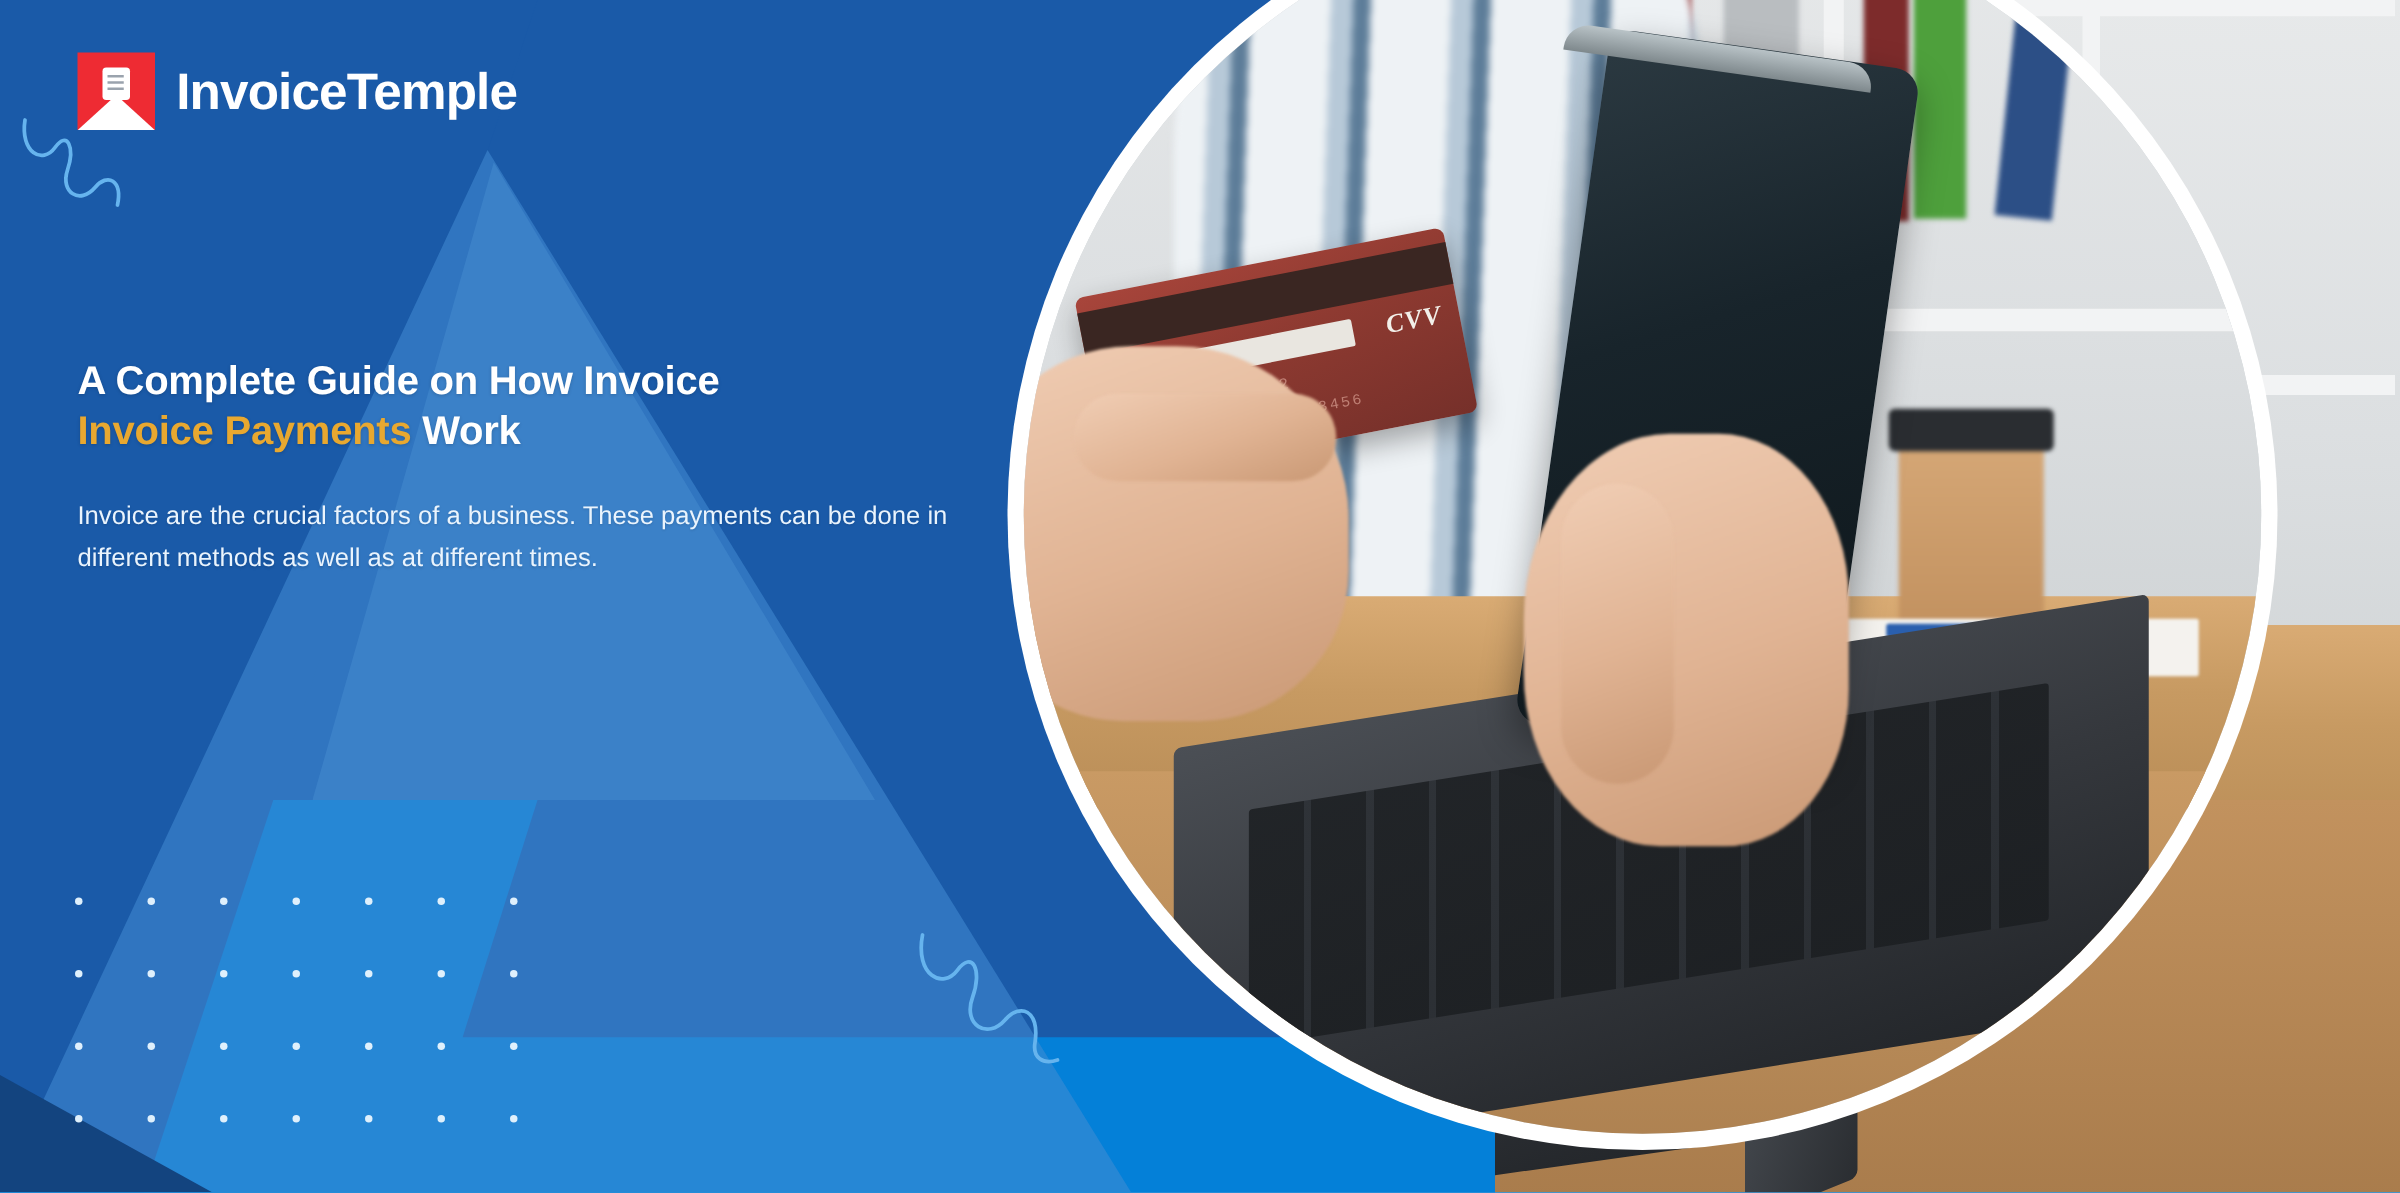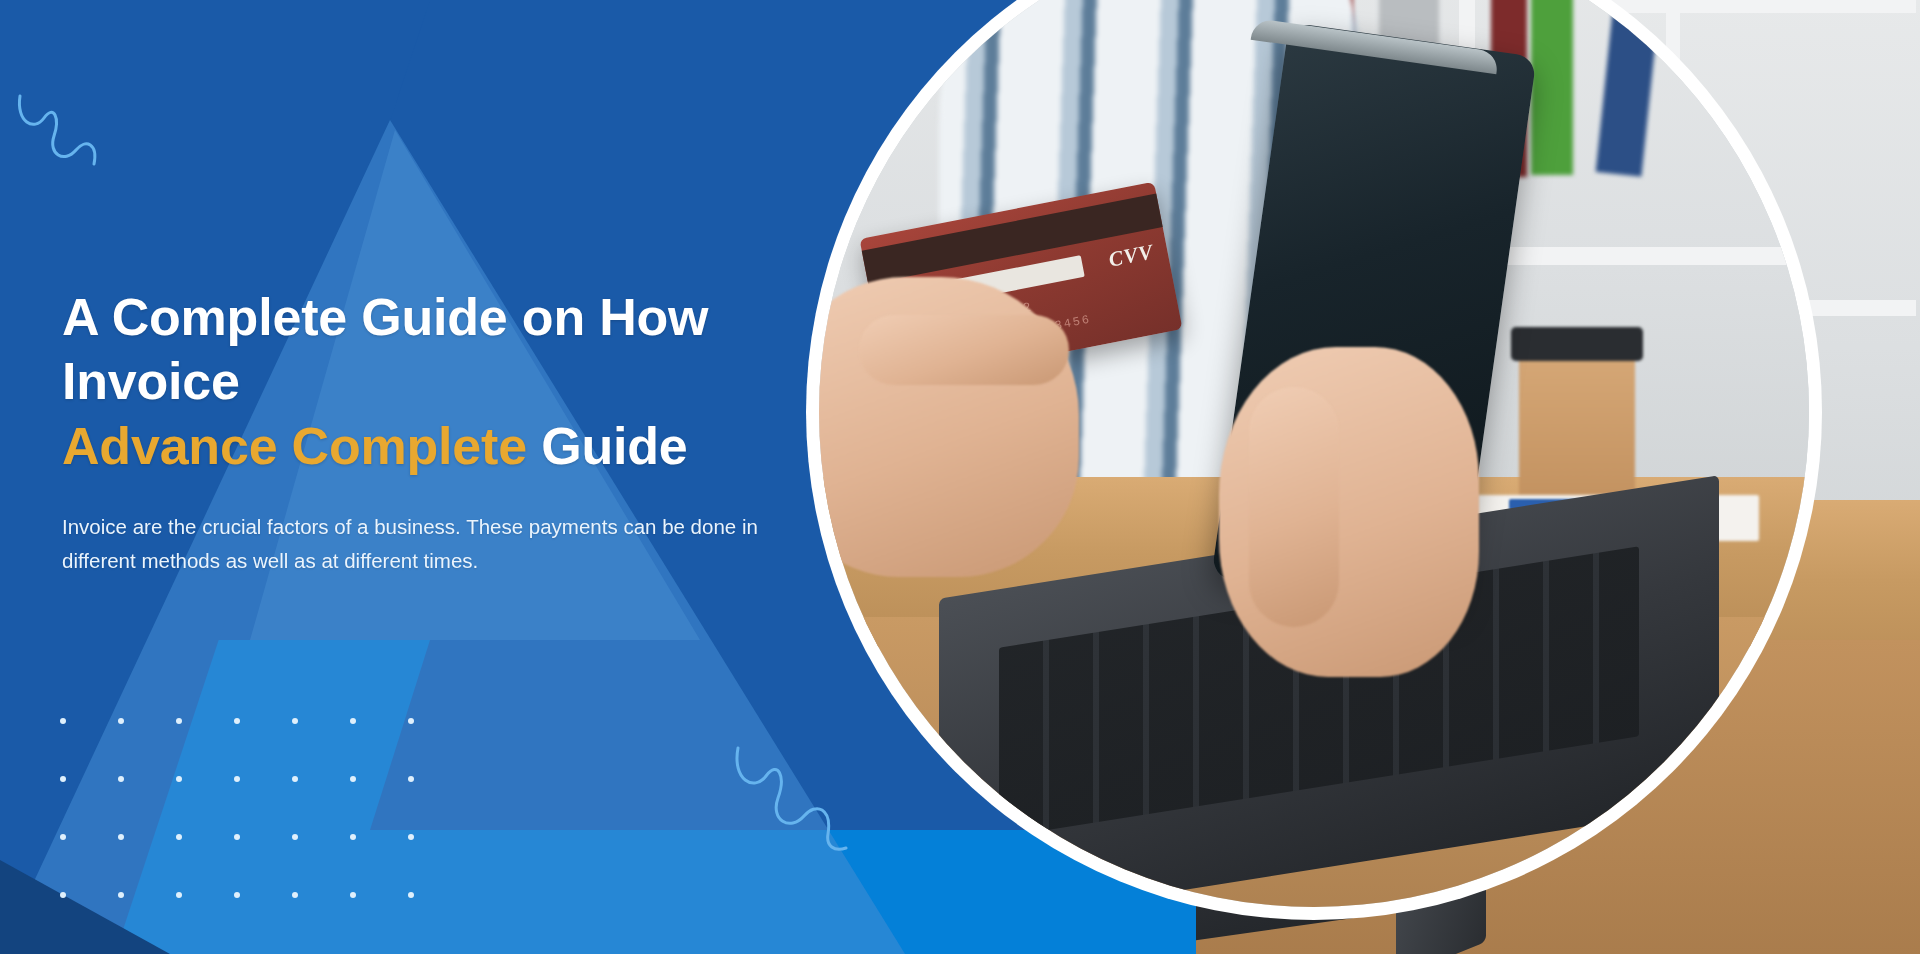--- a/index.html
+++ b/index.html
@@ -122,21 +122,21 @@
 
   
   #copy {
     position:absolute;
     left:62px; top:285px;
     width:720px;
     z-index:20;
   }
   #headline {
     color:#ffffff;
-    font-size:52px;
+    font-size:32px;
     font-weight:bold;
     line-height:1.24;
     letter-spacing:-0.2px;
     text-shadow:0 1px 3px rgba(0,0,0,0.18);
   }
   #headline .accent { color:#e8a830; }
   #subcopy {
     margin-top:32px;
     color:#eaf4fd;
     font-size:20.5px;
@@ -439,23 +439,30 @@
       <span class="dot" style="left: 232px; top: 120px; background: rgb(223, 240, 252);"></span>
     </div>
 
   <svg class="squiggle" id="squiggle-topleft" width="110" height="86" viewBox="0 0 110 86">
     <path d="M6 8 C 2 34, 20 44, 30 30 C 40 16, 46 30, 40 48 C 34 66, 50 76, 62 62 C 72 50, 84 56, 80 76"></path>
   </svg>
   <svg class="squiggle" id="squiggle-bottom" width="140" height="115" viewBox="0 0 140 115">
     <path d="M10 6 C 4 38, 26 50, 38 34 C 50 18, 58 34, 50 56 C 42 78, 62 90, 76 74 C 88 60, 104 66, 100 92 C 98 104, 106 110, 118 106"></path>
   </svg>
 
+  <div id="logo">
+    <div id="logo-mark">
+      <div id="logo-doc"></div>
+      <div id="logo-roof"></div>
+    </div>
+    <div id="logo-word">InvoiceTemple</div>
+  </div>
 
   <div id="copy">
     <h1 id="headline">
       <span>A Complete Guide on How Invoice</span><br>
-      <span class="accent">Advance Complete</span>
-      <span>Guide</span>
+      <span class="accent">Invoice Payments</span>
+      <span>Work</span>
     </h1>
     <p id="subcopy">Invoice are the crucial factors of a business. These payments can be done in different methods as well as at different times.</p>
   </div>
 
 </div>
 
 </body></html>

